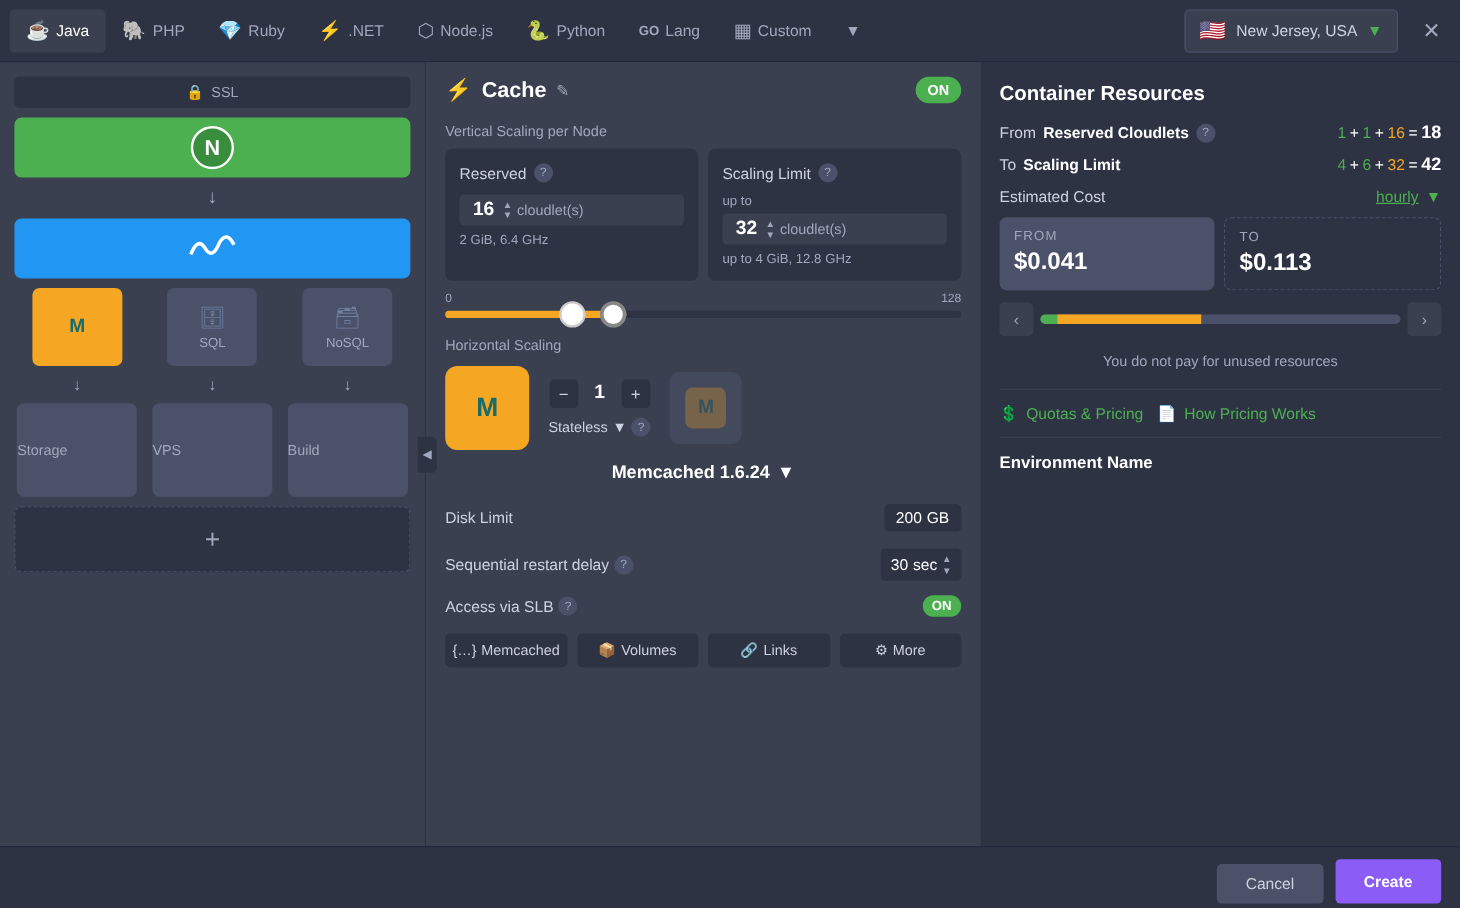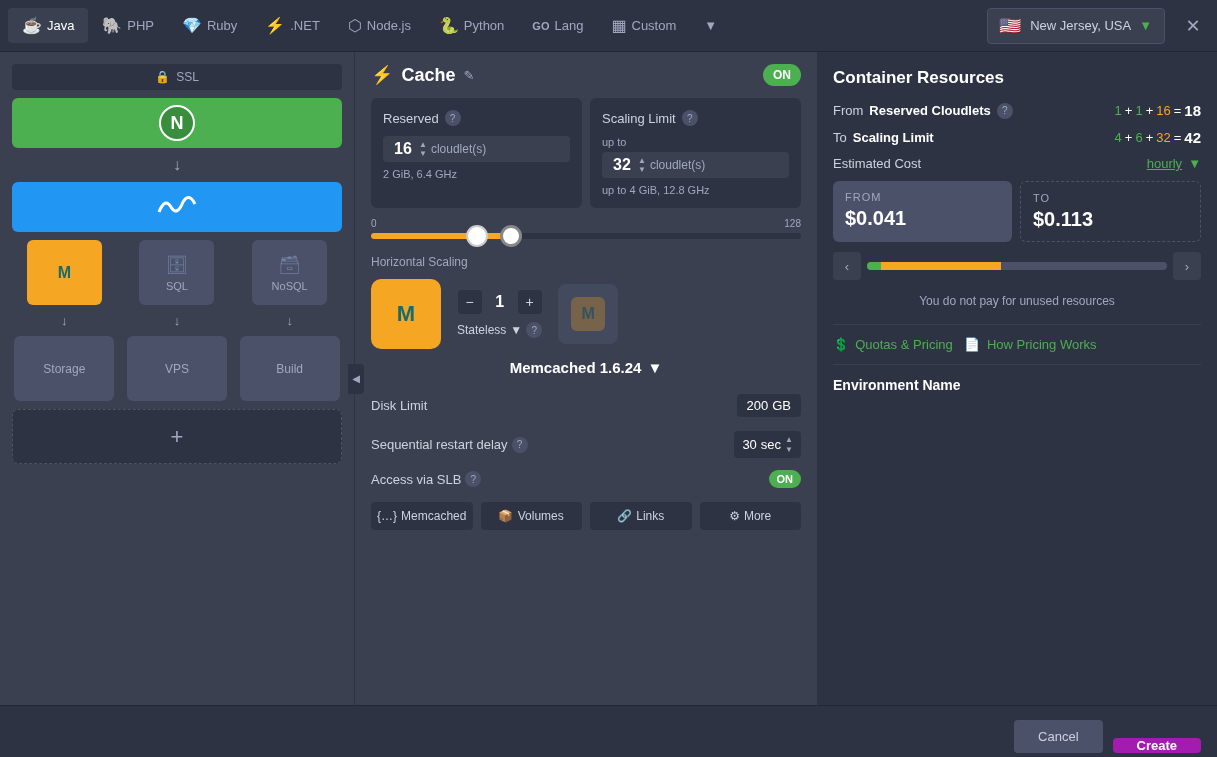--- a/index.html
+++ b/index.html
@@ -148,26 +148,25 @@
     }
     .db-icon.sql-icon { color: #a0a8be; font-size: 11px; }
     .db-icon.nosql-icon { color: #a0a8be; font-size: 11px; }
     .bottom-icons {
       display: flex;
       gap: 8px;
       justify-content: space-around;
     }
     .bottom-icon {
       width: 100px;
-      height: 65px;
+      height: 78px;
       background: #4a5168;
       border-radius: 6px;
       display: flex;
       align-items: center;
-      justify-content: center;
       cursor: pointer;
       color: #a0a8be;
       font-size: 12px;
     }
     .add-btn {
       height: 55px;
       background: #2e3344;
       border-radius: 6px;
       display: flex;
       align-items: center;
@@ -653,22 +652,22 @@
     .cancel-btn {
       padding: 9px 24px;
       background: #4a5168;
       border-radius: 4px;
       color: #cdd2e0;
       cursor: pointer;
       font-size: 13px;
       font-weight: 500;
     }
     .create-btn {
-      padding: 0 24px;
-      background: #a21caf;
+      padding: 11px 24px;
+      background: #8b5cf6;
       border-radius: 4px;
       color: #fff;
       cursor: pointer;
       font-size: 13px;
       font-weight: 600;
     }
 
     
     .m-logo {
       width: 46px;
@@ -815,20 +814,23 @@
   <div class="middle-panel">
     <div class="cache-header">
       <span style="color:#f5a623;font-size:18px;">⚡</span>
       <span class="cache-title">Cache</span>
       <span class="cache-edit-icon">✎</span>
       <div class="toggle-on">
         <span>ON</span>
       </div>
     </div>
 
+    <div class="section-label">
+      <span>Vertical Scaling per Node</span>
+    </div>
 
     <div class="scaling-container">
       <div class="scaling-box">
         <div class="scaling-box-title">
           <span>Reserved</span>
           <div class="help-icon">?</div>
         </div>
         <div class="cloudlet-input">
           <span class="cloudlet-num">16</span>
           <div class="cloudlet-arrows">

